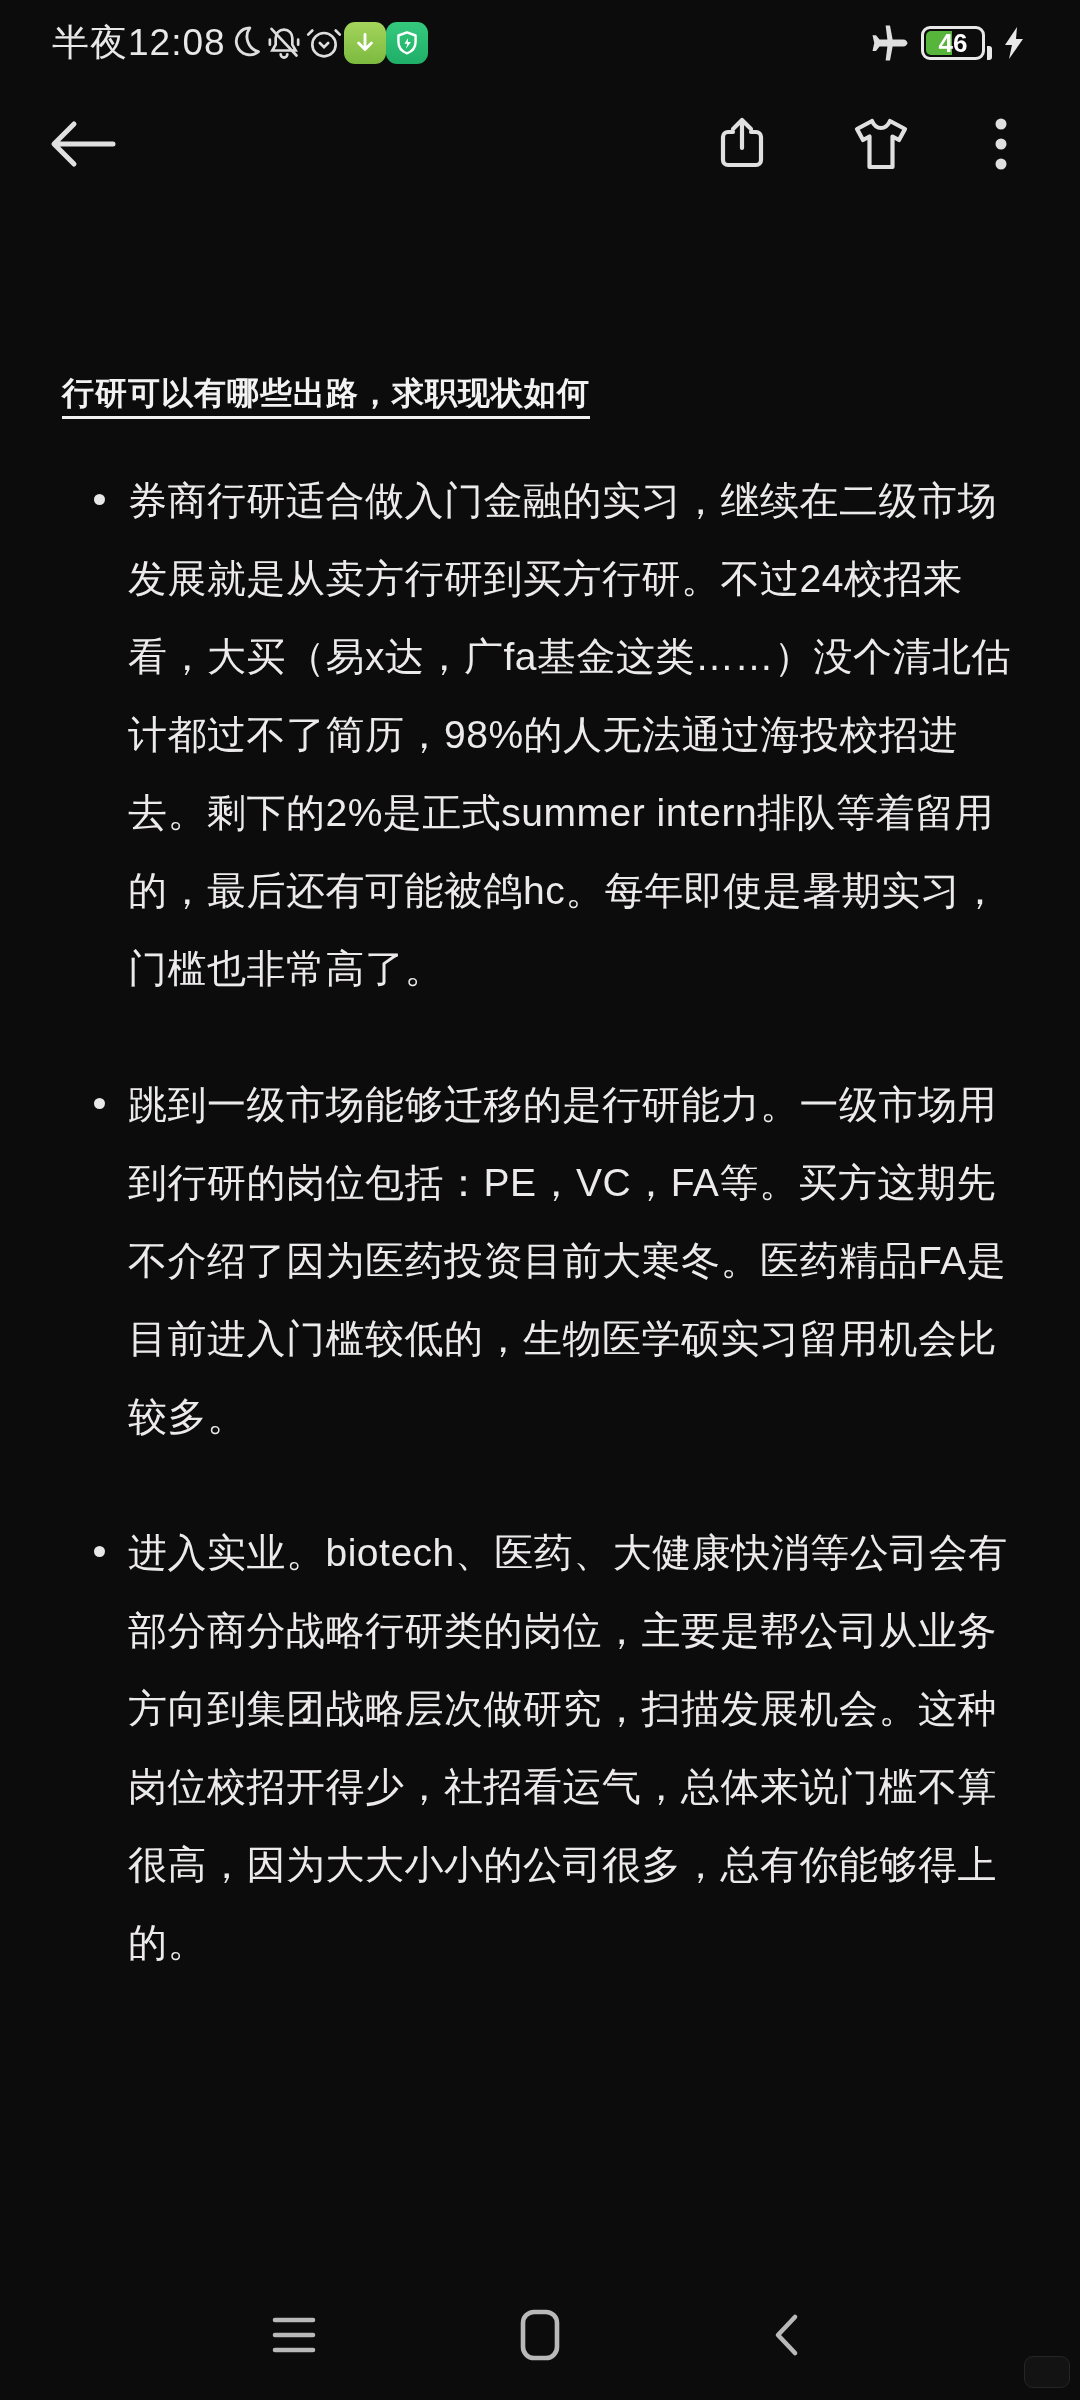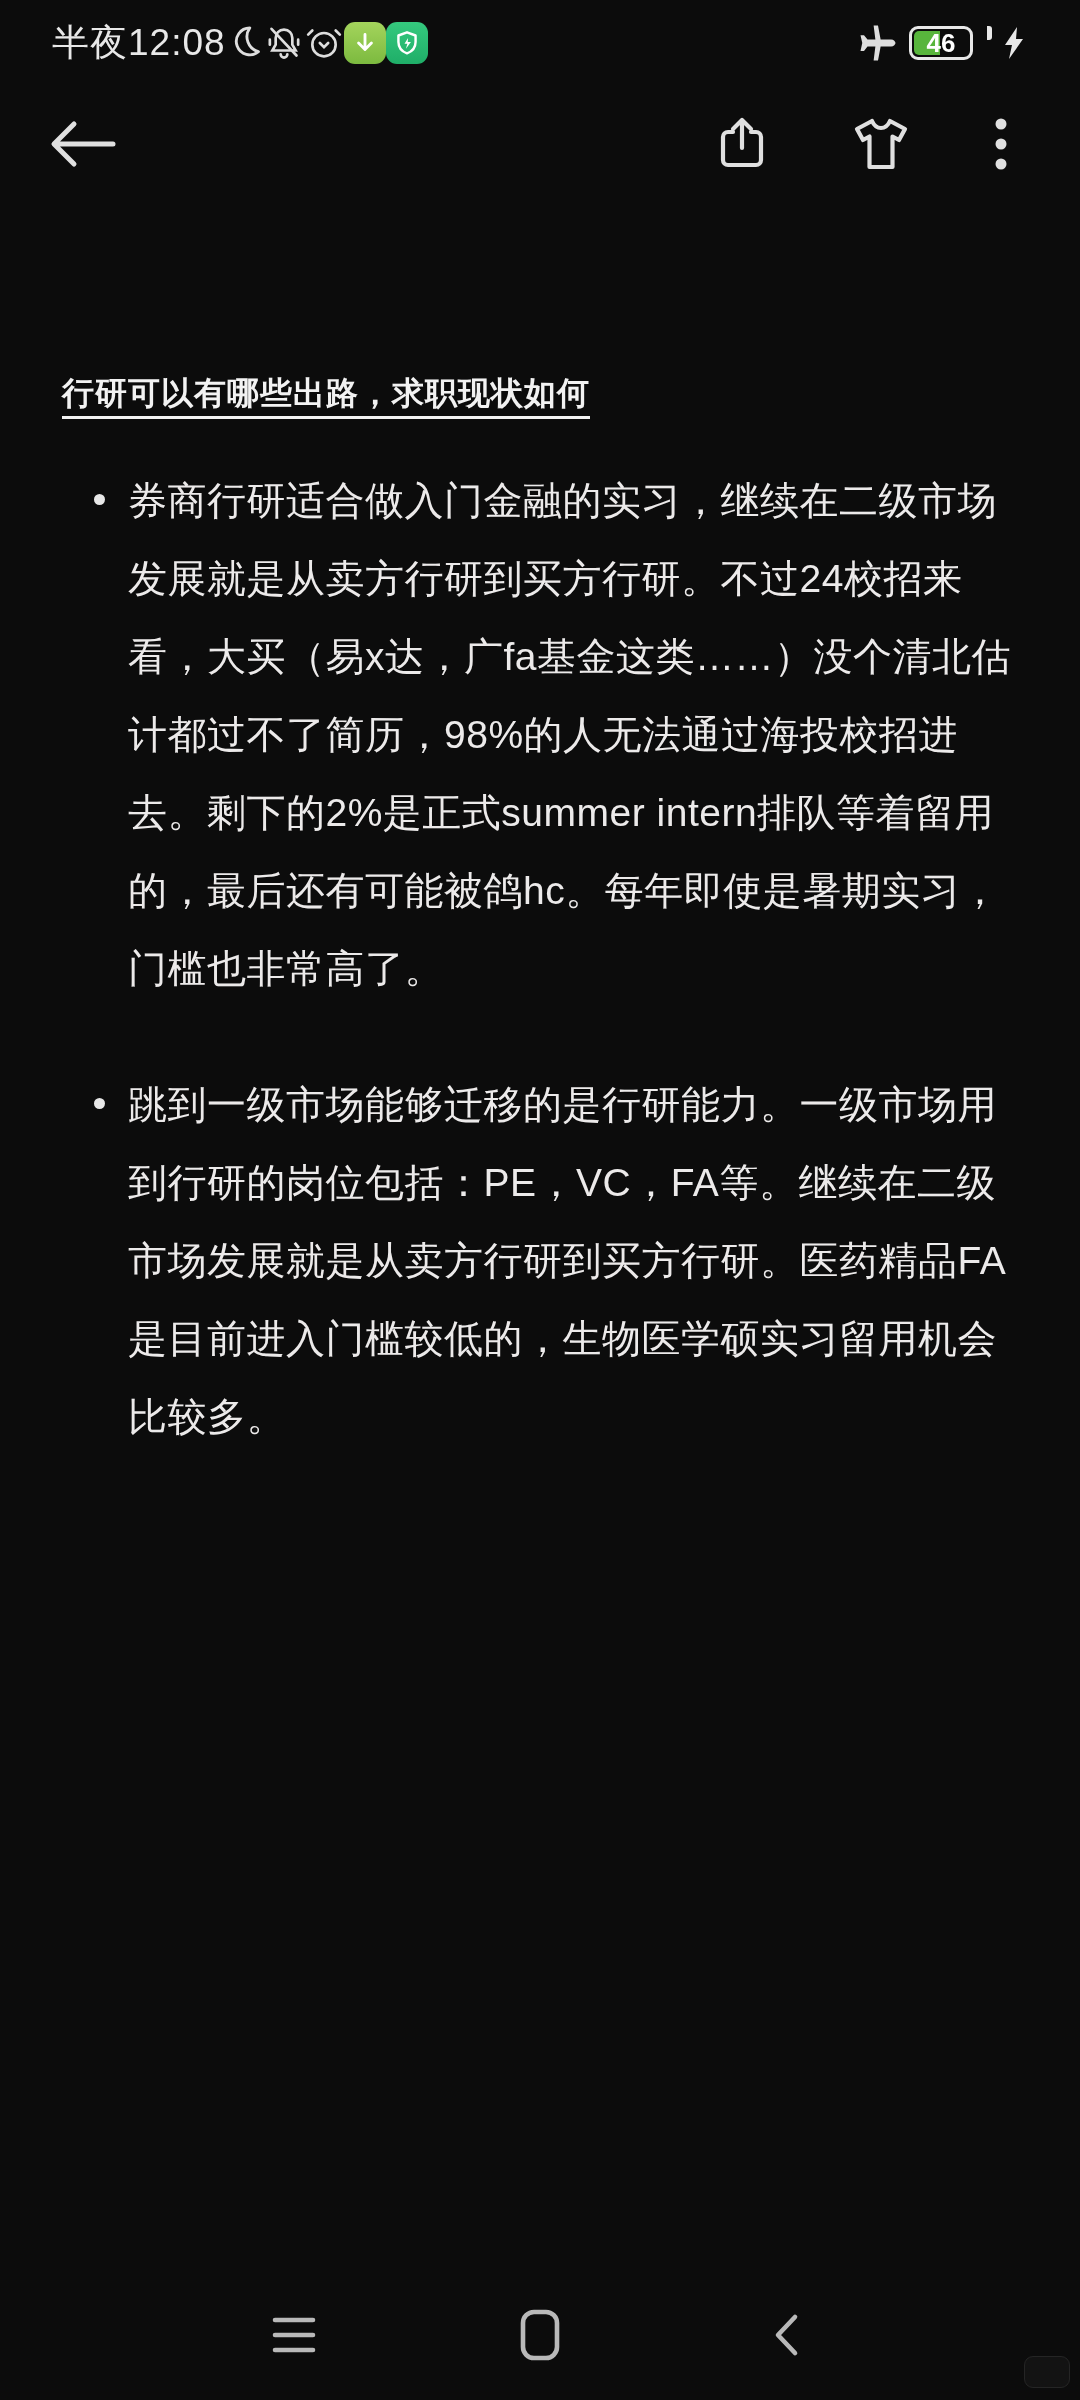--- a/index.html
+++ b/index.html
@@ -105,21 +105,21 @@
         <path d="M22.5 14l-5 8h4l-2 7 7-9.5h-4.5z" fill="#ffffff" stroke="none"></path>
       </svg>
     </span>
   </div>
   <div class="sb-right">
     <span class="sb-icon">
       <svg width="42" height="42" viewBox="0 0 48 48" fill="#dedede">
         <path d="M44 24l-16-3V9c0-3-2.5-5-4-5s-4 2-4 5v12L4 24v5l16-2v9l-5 4v4l9-2 9 2v-4l-5-4v-9l16 2z" transform="rotate(90 24 24)"></path>
       </svg>
     </span>
-    <span style="display:flex;align-items:flex-start;gap:12px;">
+    <span style="display:flex;align-items:flex-end;">
       <span class="battery">
         <span class="battery-fill"></span>
         <span class="battery-num">46</span>
       </span>
       <span class="battery-cap"></span>
     </span>
     <span class="sb-icon">
       <svg width="26" height="34" viewBox="0 0 24 34" fill="#e8e8e8">
         <path d="M14 1L2 19h7l-3 14L20 13h-7z"></path>
       </svg>
@@ -152,21 +152,22 @@
           <circle cx="7" cy="48" r="5.5"></circle>
       </svg>
     </div>
   </div>
 </div>
 
 <div class="content">
   <h1 class="note-title">行研可以有哪些出路，求职现状如何</h1>
   <ul class="bullet-list">
     <li class="bullet-item">券商行研适合做入门金融的实习，继续在二级市场发展就是从卖方行研到买方行研。不过24校招来看，大买（易x达，广fa基金这类……）没个清北估计都过不了简历，98%的人无法通过海投校招进去。剩下的2%是正式summer intern排队等着留用的，最后还有可能被鸽hc。每年即使是暑期实习，门槛也非常高了。</li>
-    <li class="bullet-item">跳到一级市场能够迁移的是行研能力。一级市场用到行研的岗位包括：PE，VC，FA等。继续在二级市场发展就是从卖方行研到买方行研。医药精品FA是目前进入门槛较低的，生物医学硕实习留用机会比较多。</li>
+    <li class="bullet-item">跳到一级市场能够迁移的是行研能力。一级市场用到行研的岗位包括：PE，VC，FA等。买方这期先不介绍了因为医药投资目前大寒冬。医药精品FA是目前进入门槛较低的，生物医学硕实习留用机会比较多。</li>
+    <li class="bullet-item">进入实业。biotech、医药、大健康快消等公司会有部分商分战略行研类的岗位，主要是帮公司从业务方向到集团战略层次做研究，扫描发展机会。这种岗位校招开得少，社招看运气，总体来说门槛不算很高，因为大大小小的公司很多，总有你能够得上的。</li>
   </ul>
 </div>
 
 <div class="nav-bar">
   <div class="nav-btn">
     <svg width="44" height="40" viewBox="0 0 44 40" fill="none" stroke="#b9b9b9" stroke-width="4.6" stroke-linecap="round">
       <path d="M3 5h38M3 20h38M3 35h38"></path>
     </svg>
   </div>
   <div class="nav-btn">

